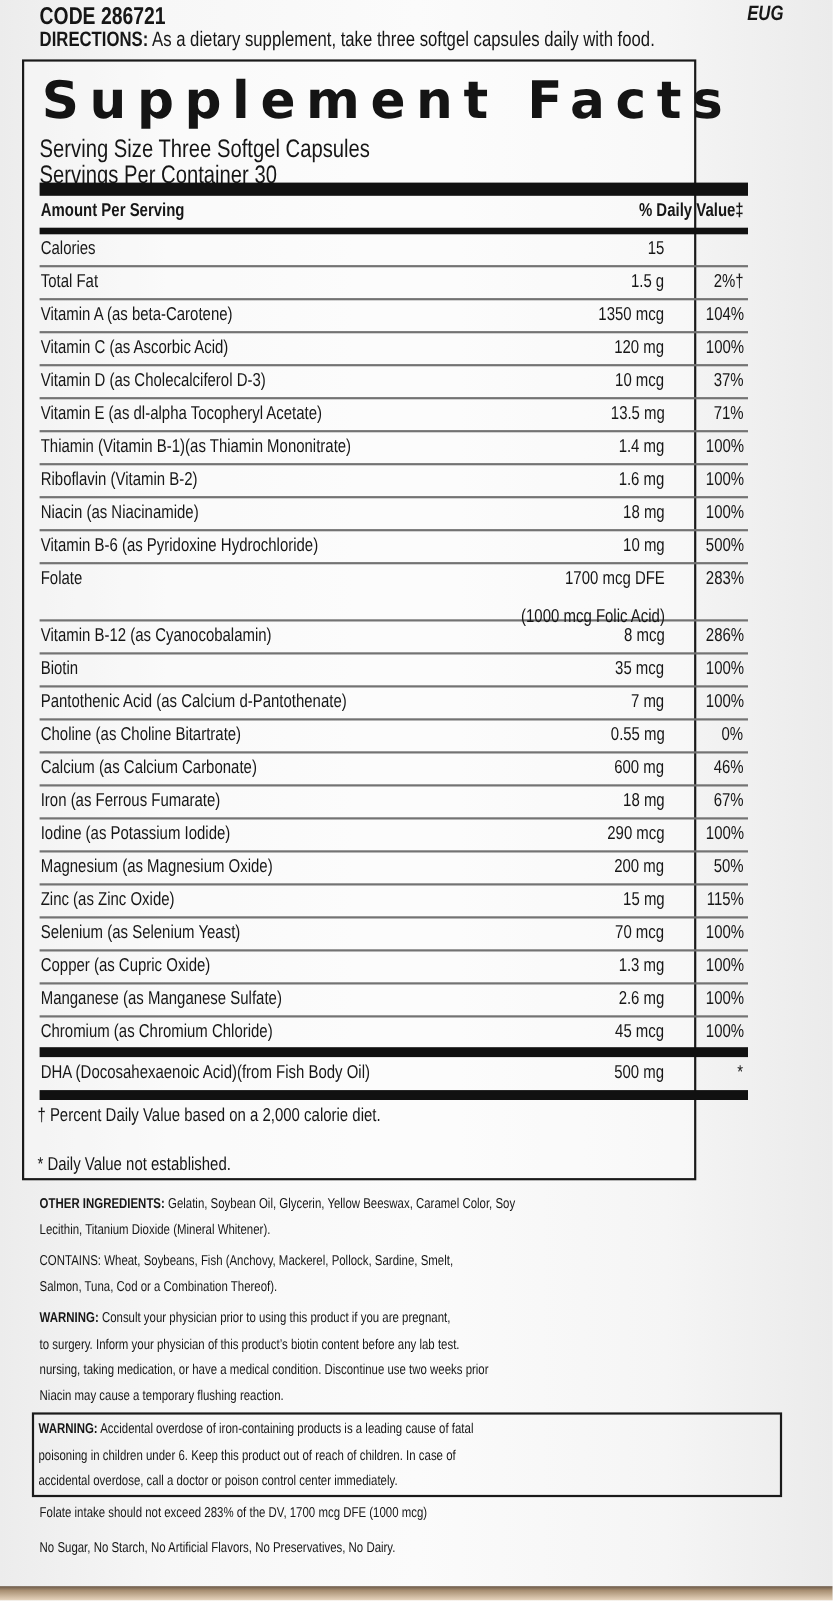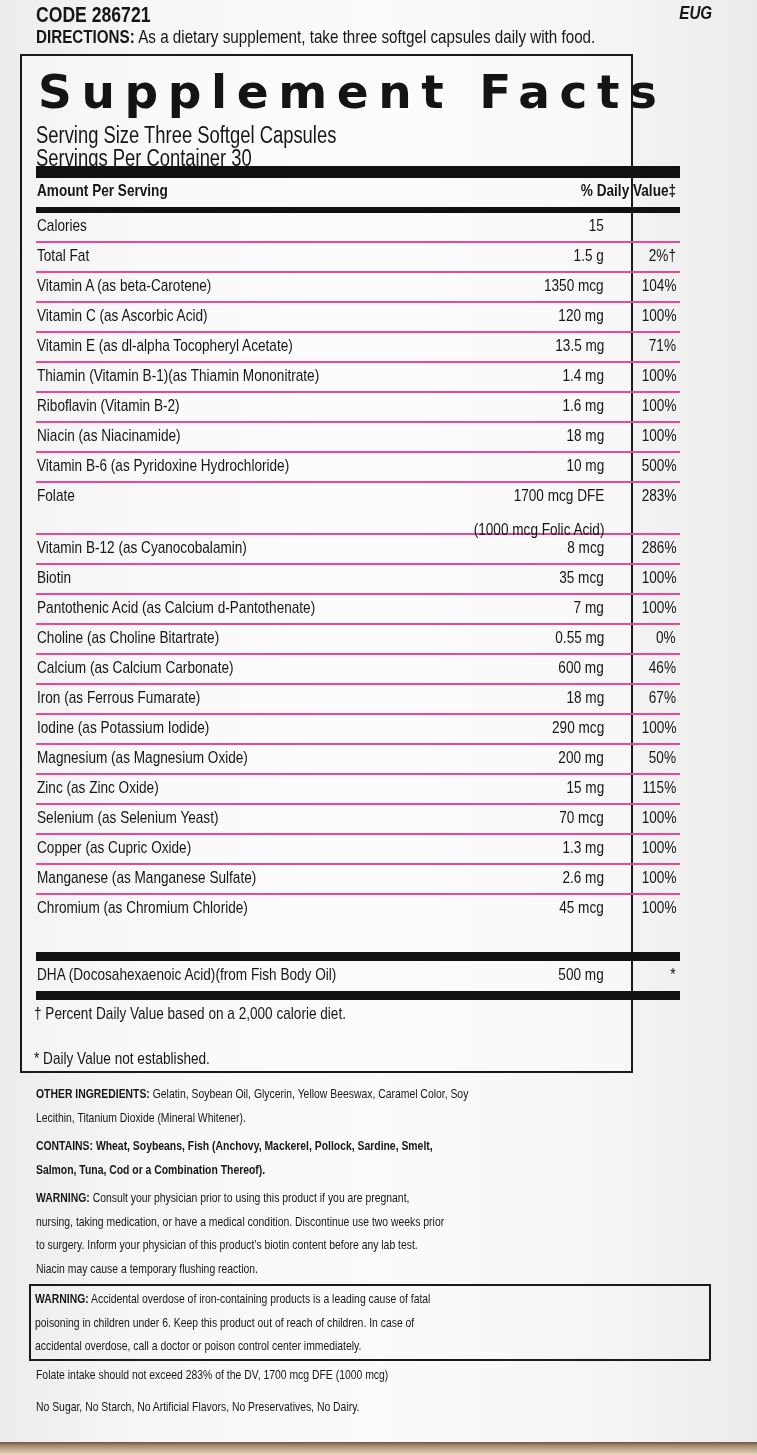--- a/index.html
+++ b/index.html
@@ -20,21 +20,21 @@
     position:absolute; left:20px; top:54px; width:613px; height:1019px;
     border:2px solid #1a1a1a; box-sizing:border-box; background:rgba(255,255,255,0.35);
   }
   .title {
     position:absolute; left:16px; top:8px; font-family:"DejaVu Sans", sans-serif;
     font-weight:bold; font-size:47px; letter-spacing:9.6px; color:#141414; white-space:nowrap;
   }
   .serving { position:absolute; left:14px; font-size:23px; }
   .bar { position:absolute; left:14px; width:644px; background:#111; }
   .rows { position:absolute; left:14px; top:157px; width:644px; }
-  .row { position:relative; height:28px; border-bottom:2px solid #ec4899; font-size:17px; }
+  .row { position:relative; height:28px; border-bottom:2px solid #737373; font-size:17px; }
   .row.tall { height:50px; }
   .row.noborder { border-bottom:none; }
   .row .name { position:absolute; left:1px; top:3px; }
   .row .amt { position:absolute; right:76px; top:3px; text-align:center; }
   .row .amt2 { position:absolute; right:76px; top:25px; text-align:right;margin-top:12px; }
   .row .dv { position:absolute; right:4px; top:3px; }
   .hdr { font-weight:bold; }
   .foot { position:absolute; left:12px; font-size:17px; }
 
   .para { position:absolute; left:36px; width:680px; font-size:13px; line-height:23.5px; }
@@ -84,20 +84,25 @@
         <span class="name"><span class="cond">Vitamin A (as beta-Carotene)</span></span>
         <span class="amt"><span class="condr">1350 mcg</span></span>
         <span class="dv"><span class="condr">104%</span></span>
       </div>
     <div class="row">
         <span class="name"><span class="cond">Vitamin C (as Ascorbic Acid)</span></span>
         <span class="amt"><span class="condr">120 mg</span></span>
         <span class="dv"><span class="condr">100%</span></span>
       </div>
     <div class="row">
+        <span class="name"><span class="cond">Vitamin D (as Cholecalciferol D-3)</span></span>
+        <span class="amt"><span class="condr">10 mcg</span></span>
+        <span class="dv"><span class="condr">37%</span></span>
+      </div>
+    <div class="row">
         <span class="name"><span class="cond">Vitamin E (as dl-alpha Tocopheryl Acetate)</span></span>
         <span class="amt"><span class="condr">13.5 mg</span></span>
         <span class="dv"><span class="condr">71%</span></span>
       </div>
     <div class="row">
         <span class="name"><span class="cond">Thiamin (Vitamin B-1)(as Thiamin Mononitrate)</span></span>
         <span class="amt"><span class="condr">1.4 mg</span></span>
         <span class="dv"><span class="condr">100%</span></span>
       </div>
     <div class="row">
@@ -198,29 +203,29 @@
 
   <div class="foot" style="top:948px"><span class="cond">† Percent Daily Value based on a 2,000 calorie diet.</span></div>
   <div class="foot" style="top:993px"><span class="cond">* Daily Value not established.</span></div>
 </div>
 
 <div class="para" style="top:1082px">
   <span class="ln"><span class="cond"><b>OTHER INGREDIENTS:</b><span> Gelatin, Soybean Oil, Glycerin, Yellow Beeswax, Caramel Color, Soy</span></span></span>
   <span class="ln"><span class="cond">Lecithin, Titanium Dioxide (Mineral Whitener).</span></span>
 </div>
 
-<div class="para" style="top:1134px;font-weight:bold">
+<div class="para" style="top:1134px;font-weight:normal">
   <span class="ln"><span class="cond">CONTAINS: Wheat, Soybeans, Fish (Anchovy, Mackerel, Pollock, Sardine, Smelt,</span></span>
   <span class="ln"><span class="cond">Salmon, Tuna, Cod or a Combination Thereof).</span></span>
 </div>
 
 <div class="para" style="top:1186px">
   <span class="ln"><span class="cond"><b>WARNING:</b><span> Consult your physician prior to using this product if you are pregnant,</span></span></span>
+  <span class="ln"><span class="cond">to surgery. Inform your physician of this product’s biotin content before any lab test.</span></span>
   <span class="ln"><span class="cond">nursing, taking medication, or have a medical condition. Discontinue use two weeks prior</span></span>
-  <span class="ln"><span class="cond">to surgery. Inform your physician of this product’s biotin content before any lab test.</span></span>
   <span class="ln"><span class="cond">Niacin may cause a temporary flushing reaction.</span></span>
 </div>
 
 <div class="warn-box"></div>
 <div class="para" style="top:1287px;left:35px">
   <span class="ln"><span class="cond"><b>WARNING:</b><span> Accidental overdose of iron-containing products is a leading cause of fatal</span></span></span>
   <span class="ln"><span class="cond">poisoning in children under 6. Keep this product out of reach of children. In case of</span></span>
   <span class="ln"><span class="cond">accidental overdose, call a doctor or poison control center immediately.</span></span>
 </div>
 

